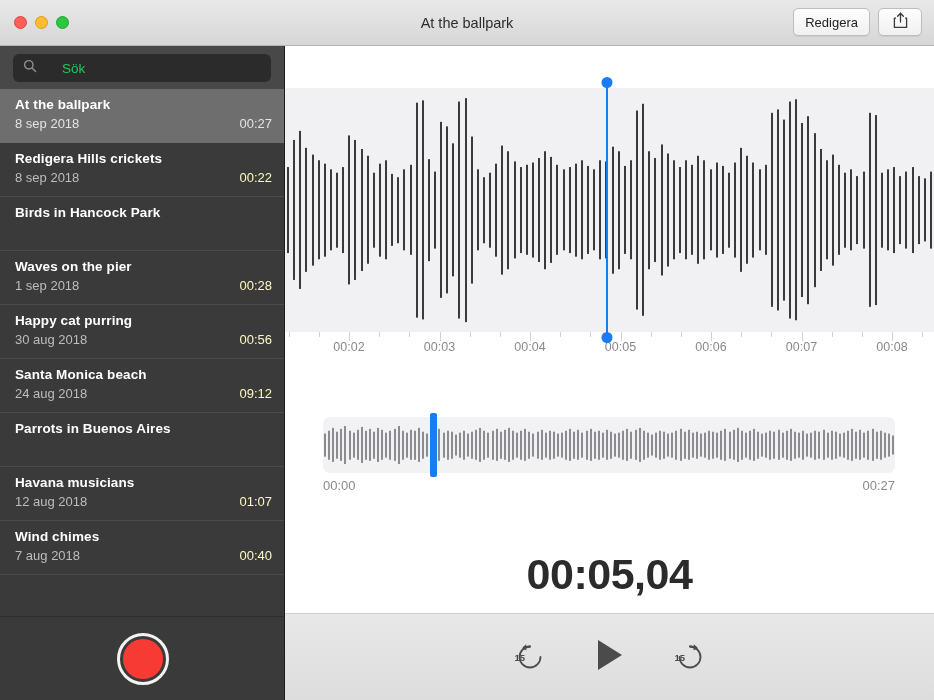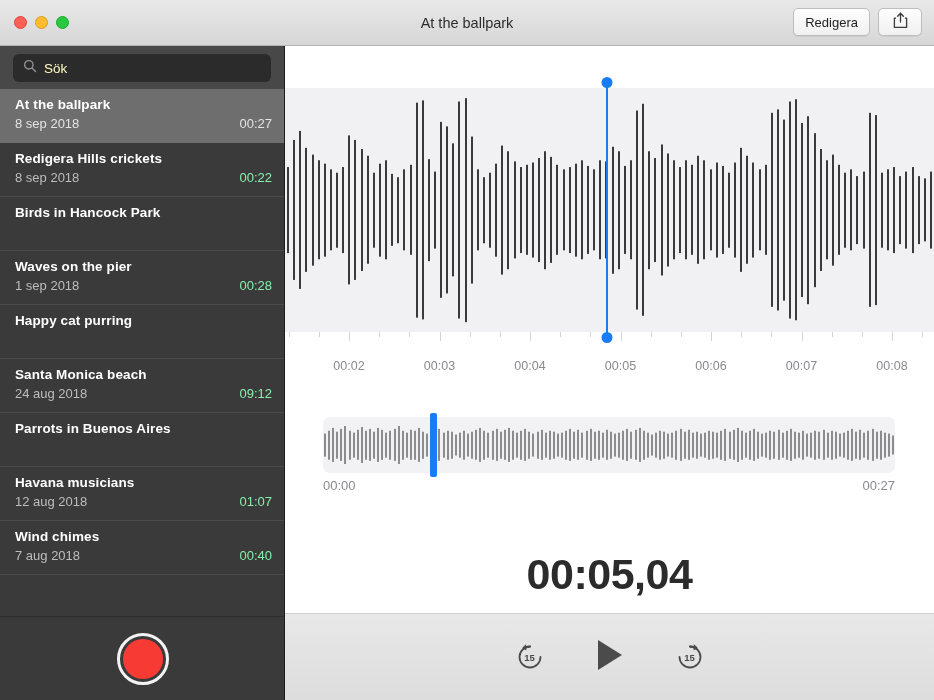--- a/index.html
+++ b/index.html
@@ -71,21 +71,21 @@
   .search-field {
     position: relative;
     height: 28px;
     background: #2b2b2b;
     border-radius: 6px;
     display: flex; align-items: center;
     padding-left: 10px;
   }
   .search-field svg { flex: none; opacity: .85; }
   .search-placeholder {
-    font-size: 13.5px; color: #fef9c3; margin-left: 7px;
+    font-size: 13.5px; color: #22c55e; margin-left: 25px;
   }
 
   .memo-list {
     position: absolute; top: 43px; left: 0;
     width: 285px; height: 570px;
     overflow: hidden;
   }
   .memo {
     position: relative;
     height: 54px;
@@ -98,21 +98,21 @@
     font-size: 13.5px; font-weight: bold; color: #ffffff;
     white-space: nowrap; overflow: hidden;
     letter-spacing: .1px;
   }
   .memo-sub {
     margin-top: 4px;
     display: flex; justify-content: space-between; align-items: baseline;
   }
   .memo-date { font-size: 13px; color: #bdbdbd; }
   .memo.selected .memo-date { color: #e3e3e3; }
-  .memo-dur { font-size: 13px; color: #86efac; }
+  .memo-dur { font-size: 13px; color: #fef9c3; }
   .memo.selected .memo-dur { color: #e3e3e3; }
 
   .record-bar {
     position: absolute; bottom: 0; left: 0;
     width: 285px; height: 84px;
     background: #3a3a3a;
     border-top: 1px solid #2d2d2d;
     display: flex; align-items: center; justify-content: center;
   }
   .record-btn {
@@ -152,21 +152,21 @@
     position: absolute; top: 286px; left: 0;
     width: 649px; height: 44px;
   }
   .tick {
     position: absolute; top: 0;
     width: 1px; background: #d3d3d5;
   }
   .tick.major { height: 9px; }
   .tick.minor { height: 5px; }
   .tick-label {
-    position: absolute; top: 27px;
+    position: absolute; top: 8px;
     font-size: 12.5px; color: #8a8a8e;
     transform: translateX(-50%);
     white-space: nowrap;
   }
 
   .playhead {
     position: absolute;
     top: 36px;
     width: 2px; height: 256px;
     background: #1a7cf5;
@@ -237,21 +237,21 @@
   }
   .t-btn {
     display: flex; align-items: center; justify-content: center;
     color: #4b4b4b;
   }
   .skip-num {
     position: absolute;
     font-size: 9.5px; font-weight: bold; color: #4b4b4b;
   }
   .skip-wrap { position: relative; width: 30px; height: 30px;
-    display:flex; align-items:center; justify-content:center;text-decoration:underline; }
+    display:flex; align-items:center; justify-content:flex-start;text-decoration:underline; }
 </style>
 </head>
 <body>
 
 <div class="window">
 
   <div class="titlebar">
     <div class="traffic">
       <span class="light close"></span>
       <span class="light min"></span>
@@ -304,20 +304,24 @@
         </div>
         <div class="memo">
           <div class="memo-title">Waves on the pier</div>
           <div class="memo-sub">
             <span class="memo-date">1 sep 2018</span>
             <span class="memo-dur">00:28</span>
           </div>
         </div>
         <div class="memo">
           <div class="memo-title">Happy cat purring</div>
+          <div class="memo-sub">
+            <span class="memo-date">30 aug 2018</span>
+            <span class="memo-dur">00:56</span>
+          </div>
         </div>
         <div class="memo">
           <div class="memo-title">Santa Monica beach</div>
           <div class="memo-sub">
             <span class="memo-date">24 aug 2018</span>
             <span class="memo-dur">09:12</span>
           </div>
         </div>
         <div class="memo">
           <div class="memo-title">Parrots in Buenos Aires</div>

